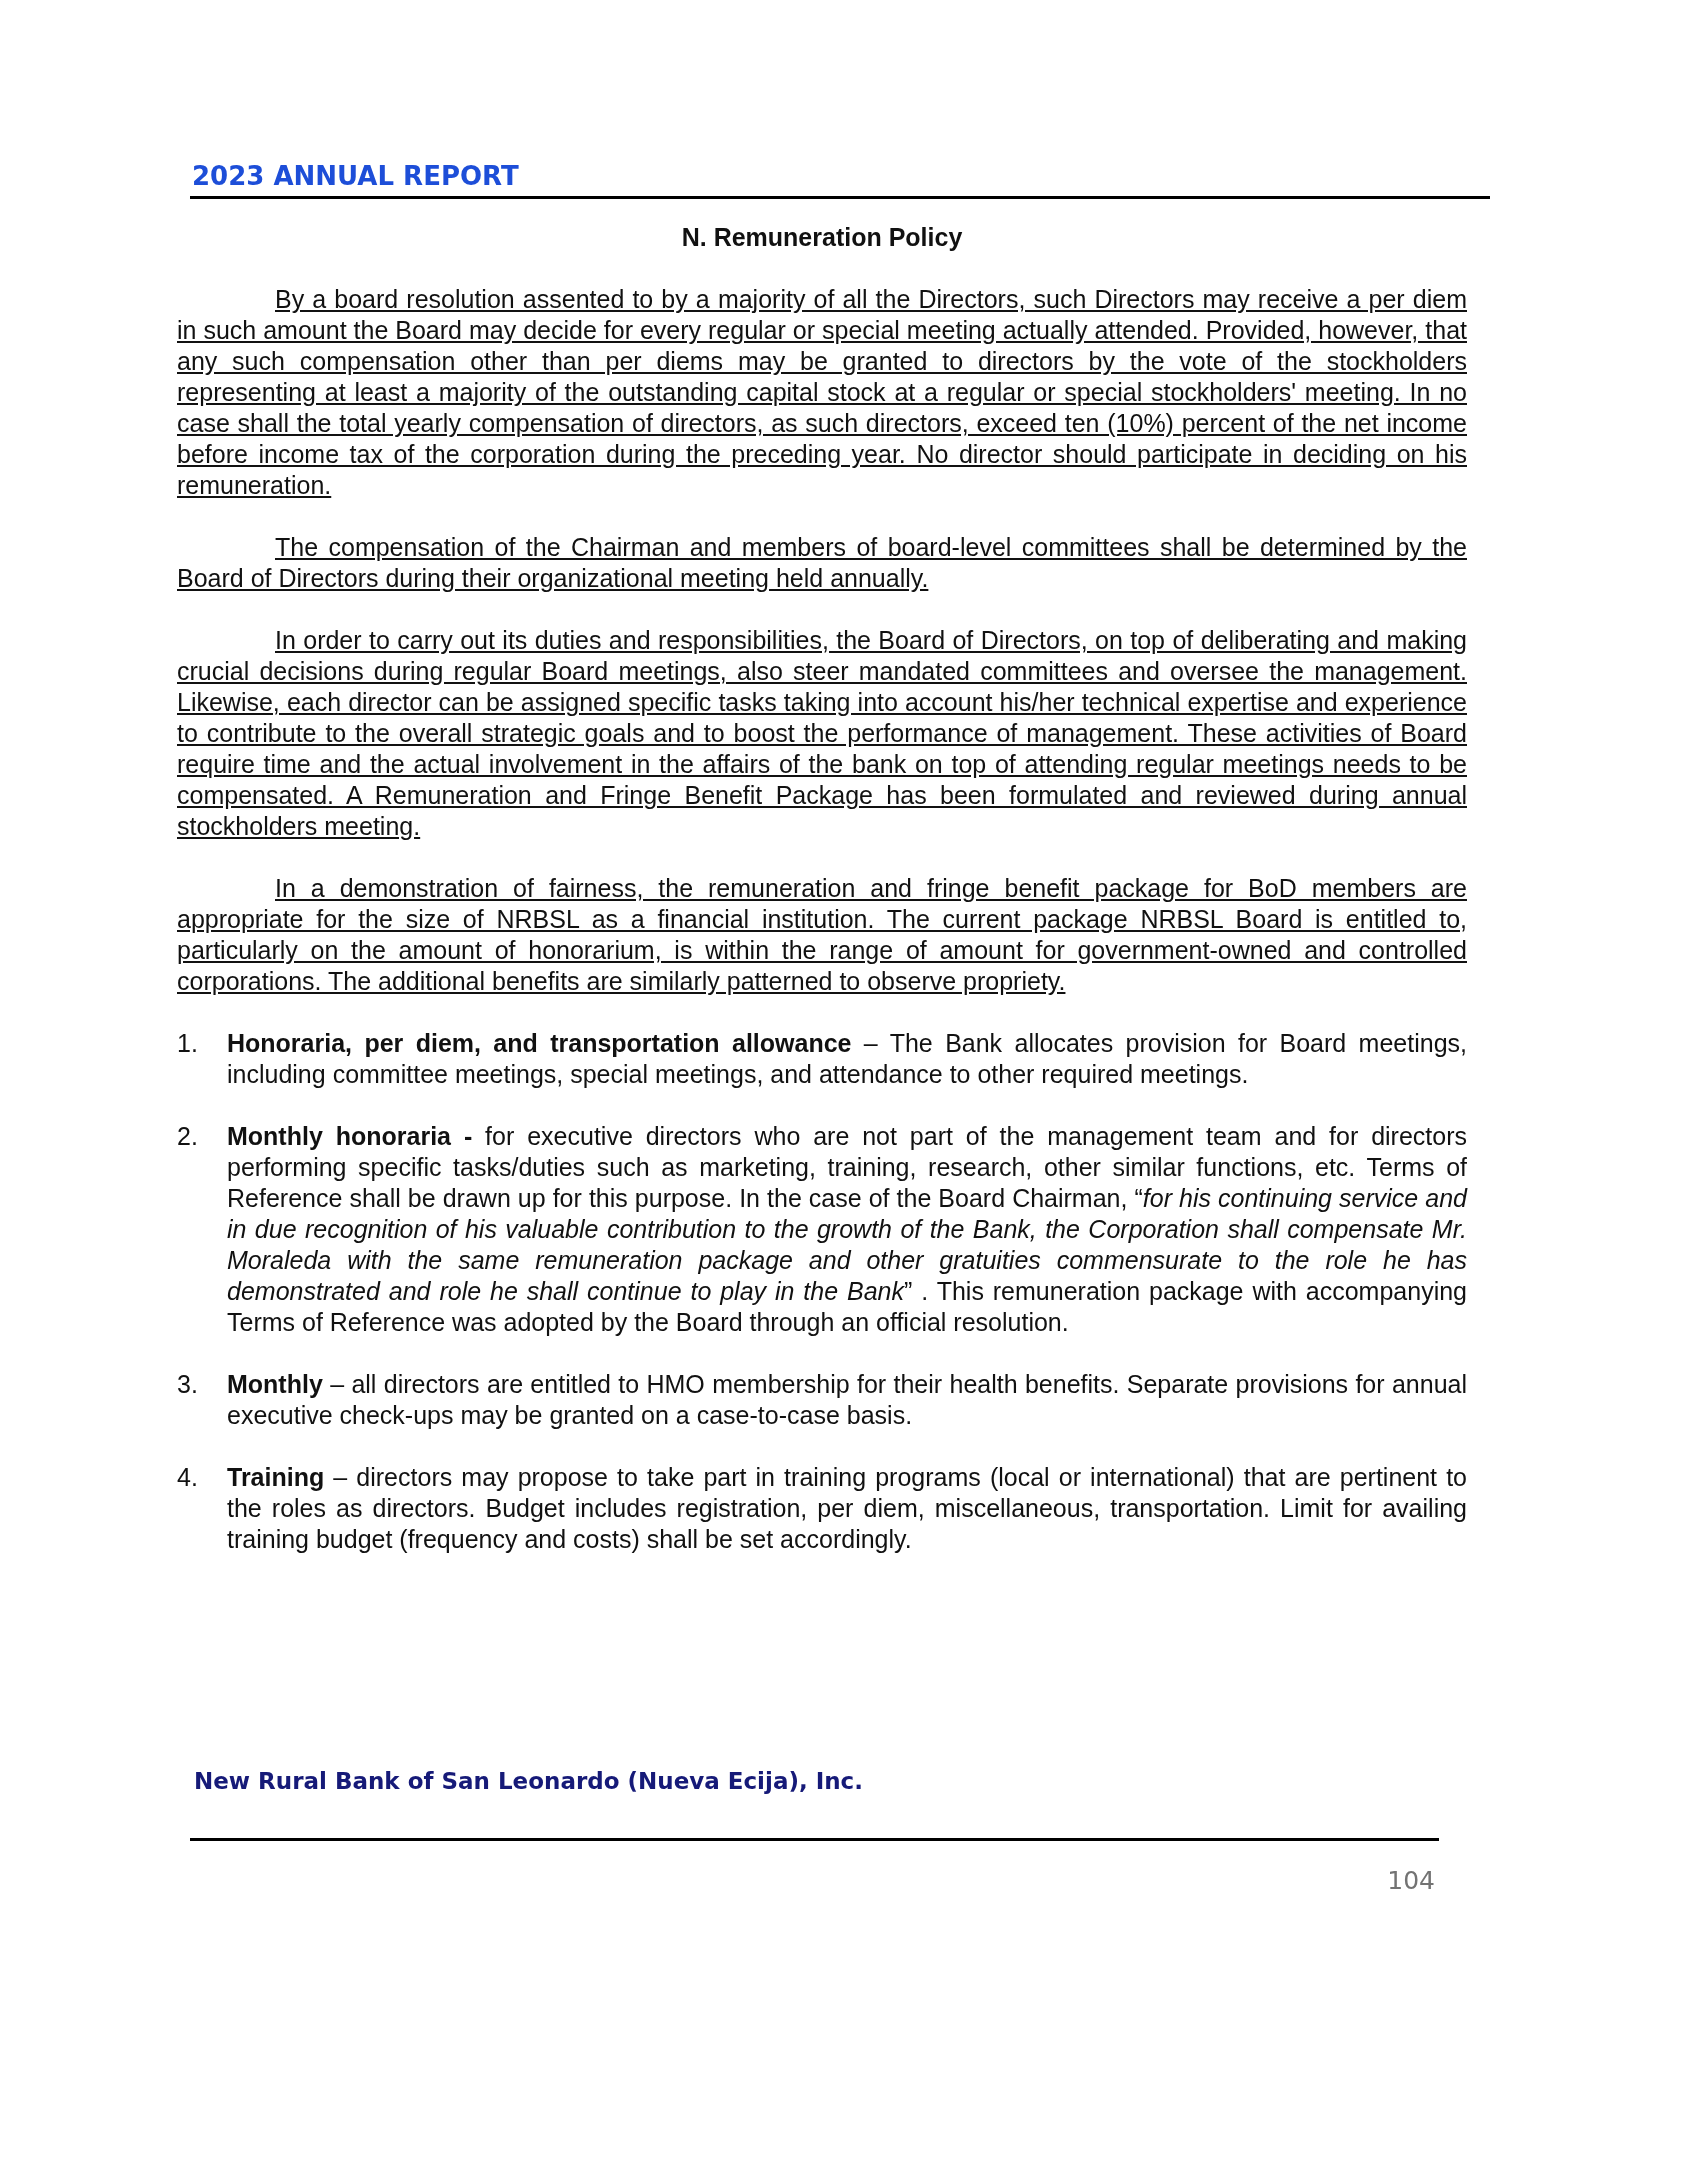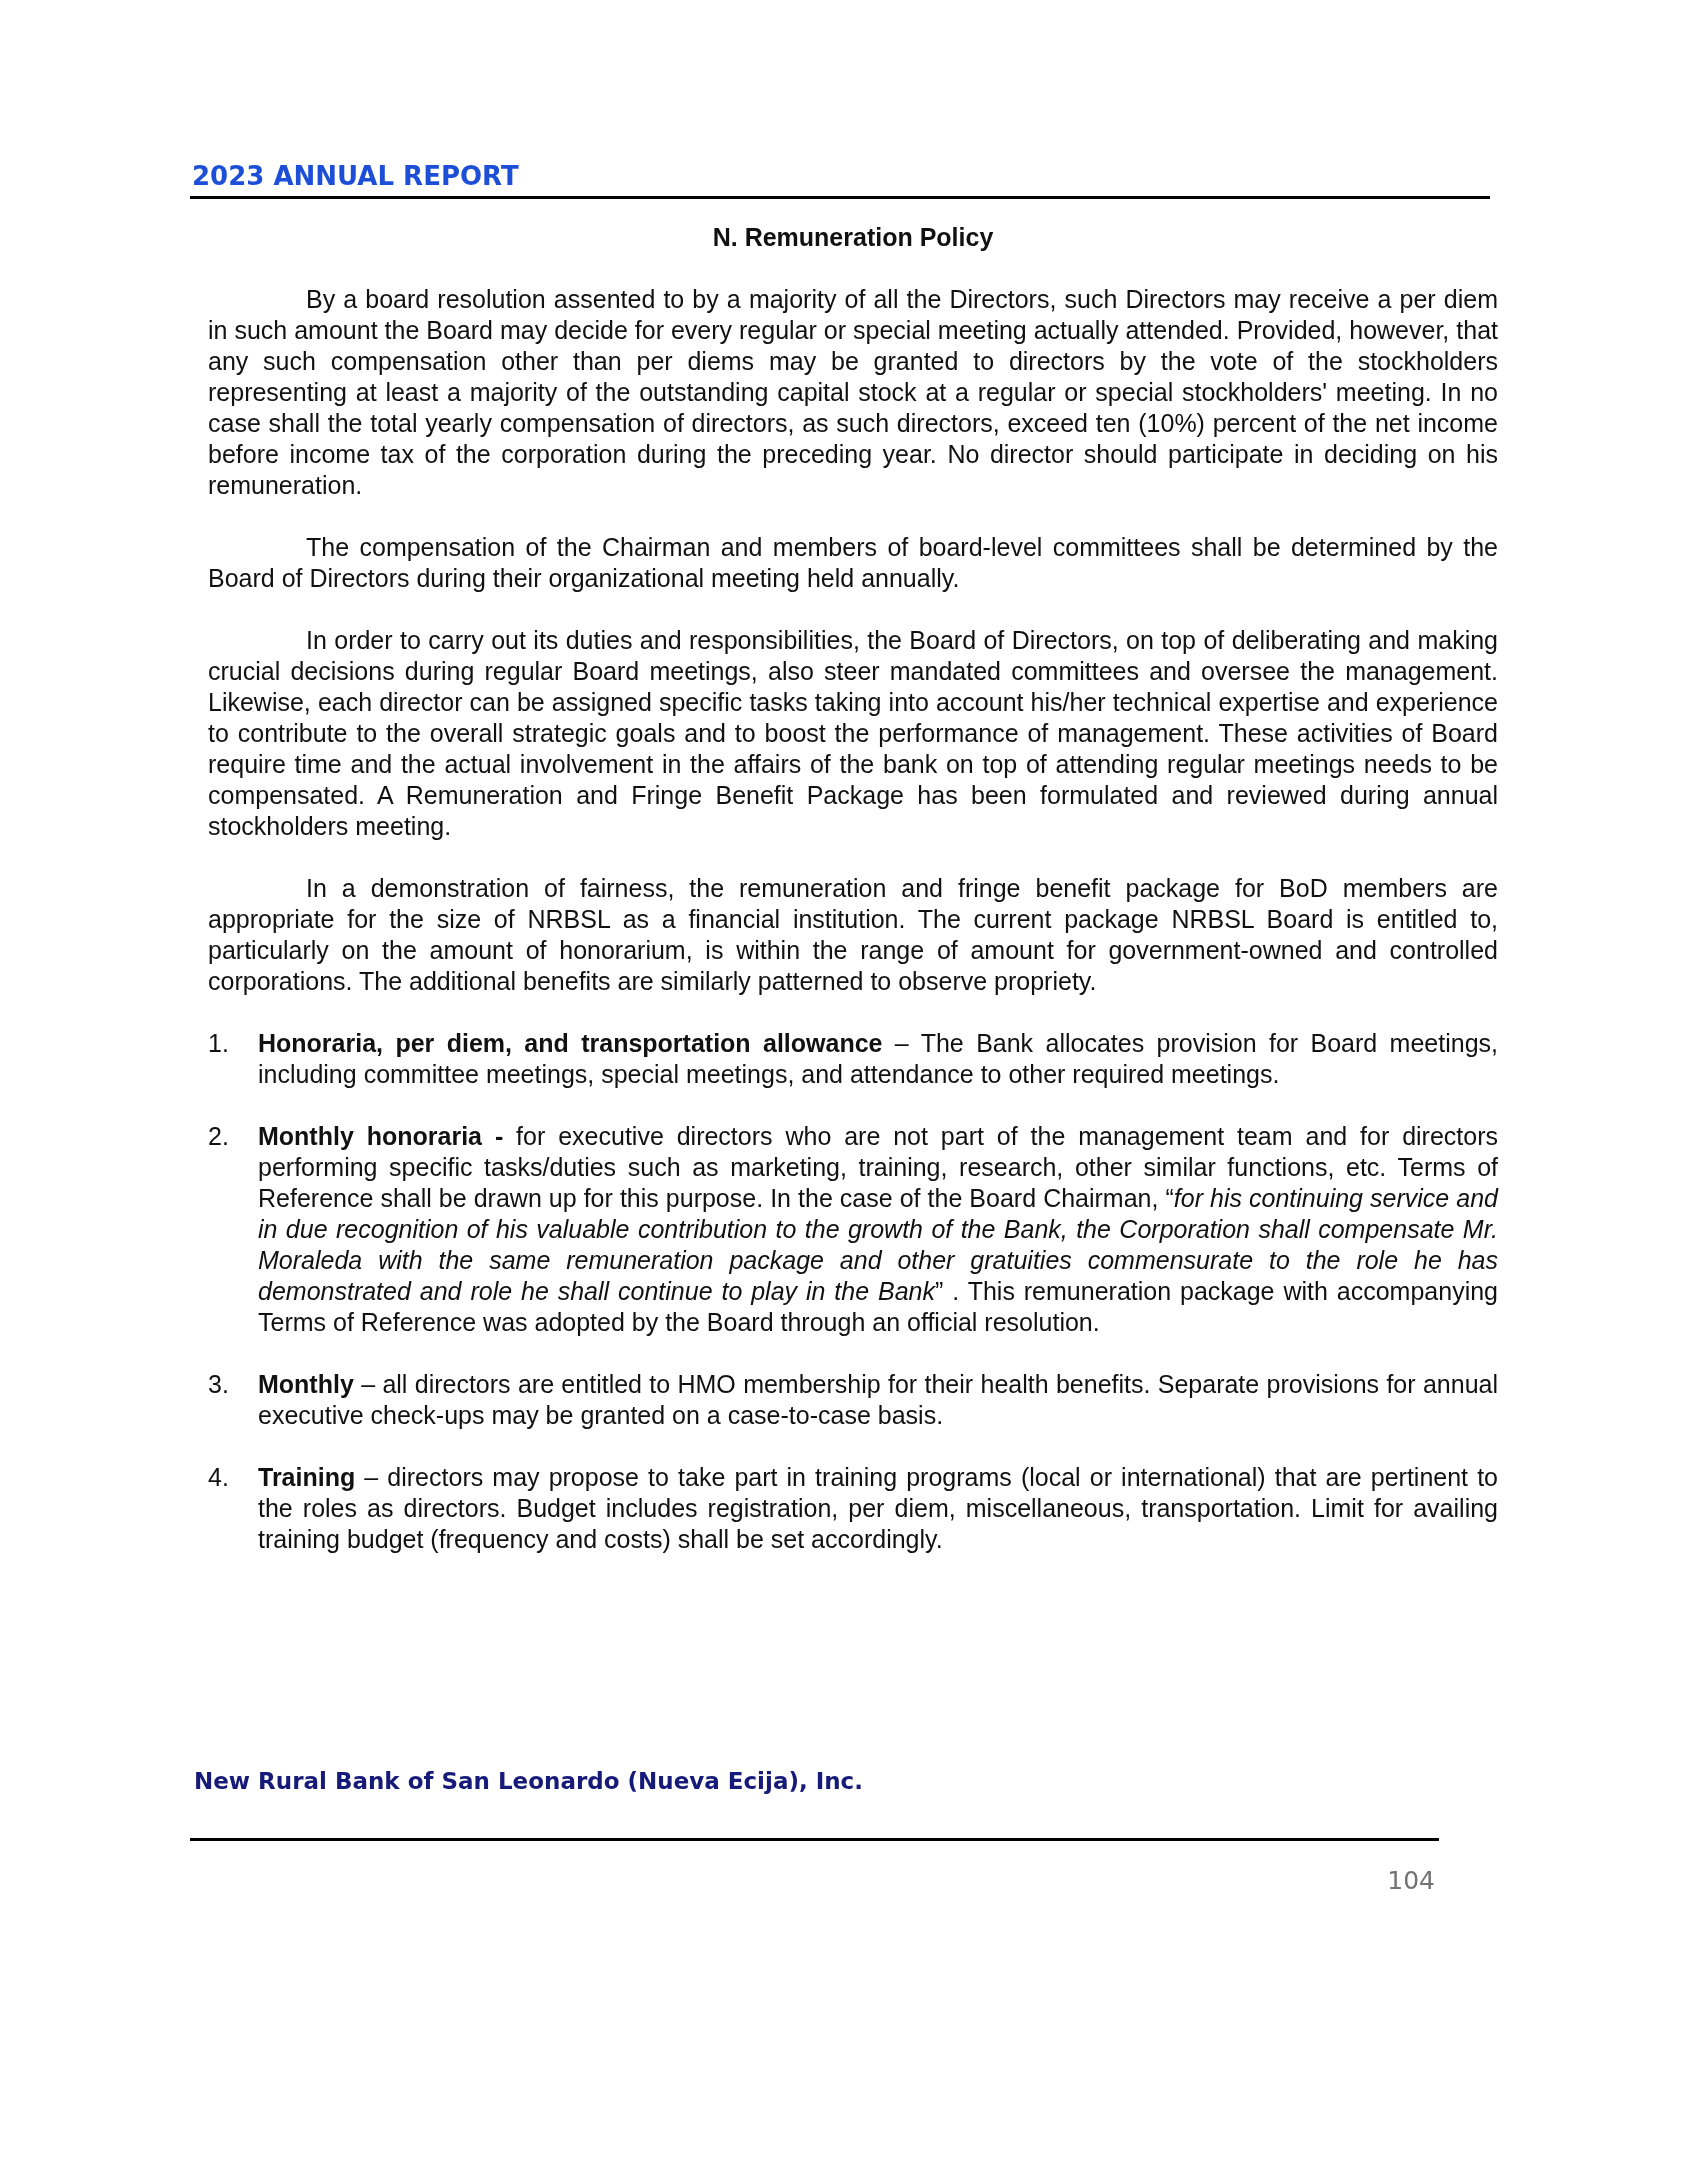--- a/index.html
+++ b/index.html
@@ -29,21 +29,21 @@
     .rule {
       position: absolute;
       height: 3px;
       background: #000000;
     }
     .rule.header-rule { left: 190px; top: 196px; width: 1300px; }
     .rule.footer-rule { left: 190px; top: 1838px; width: 1249px; }
 
     .content {
       position: absolute;
-      left: 208px;
+      left: 177px;
       top: 222px;
       width: 1290px;
       font-size: 25px;
       line-height: 31px;
     }
     .section-title {
       text-align: center;
       font-weight: bold;
       font-size: 25px;
       margin: 0;
@@ -51,20 +51,21 @@
     }
     .subheading {
       font-weight: bold;
       font-size: 25px;
       margin: 62px 0 0 0;
     }
     .para {
       margin: 31px 0 0 0;
       text-align: justify;
       text-indent: 98px;
+      text-decoration: underline;
     }
     .para.first { margin-top: 31px; }
     .list {
       list-style: none;
       margin: 31px 0 0 0;
       padding: 0;
     }
     .list-item {
       position: relative;
       padding-left: 50px;

